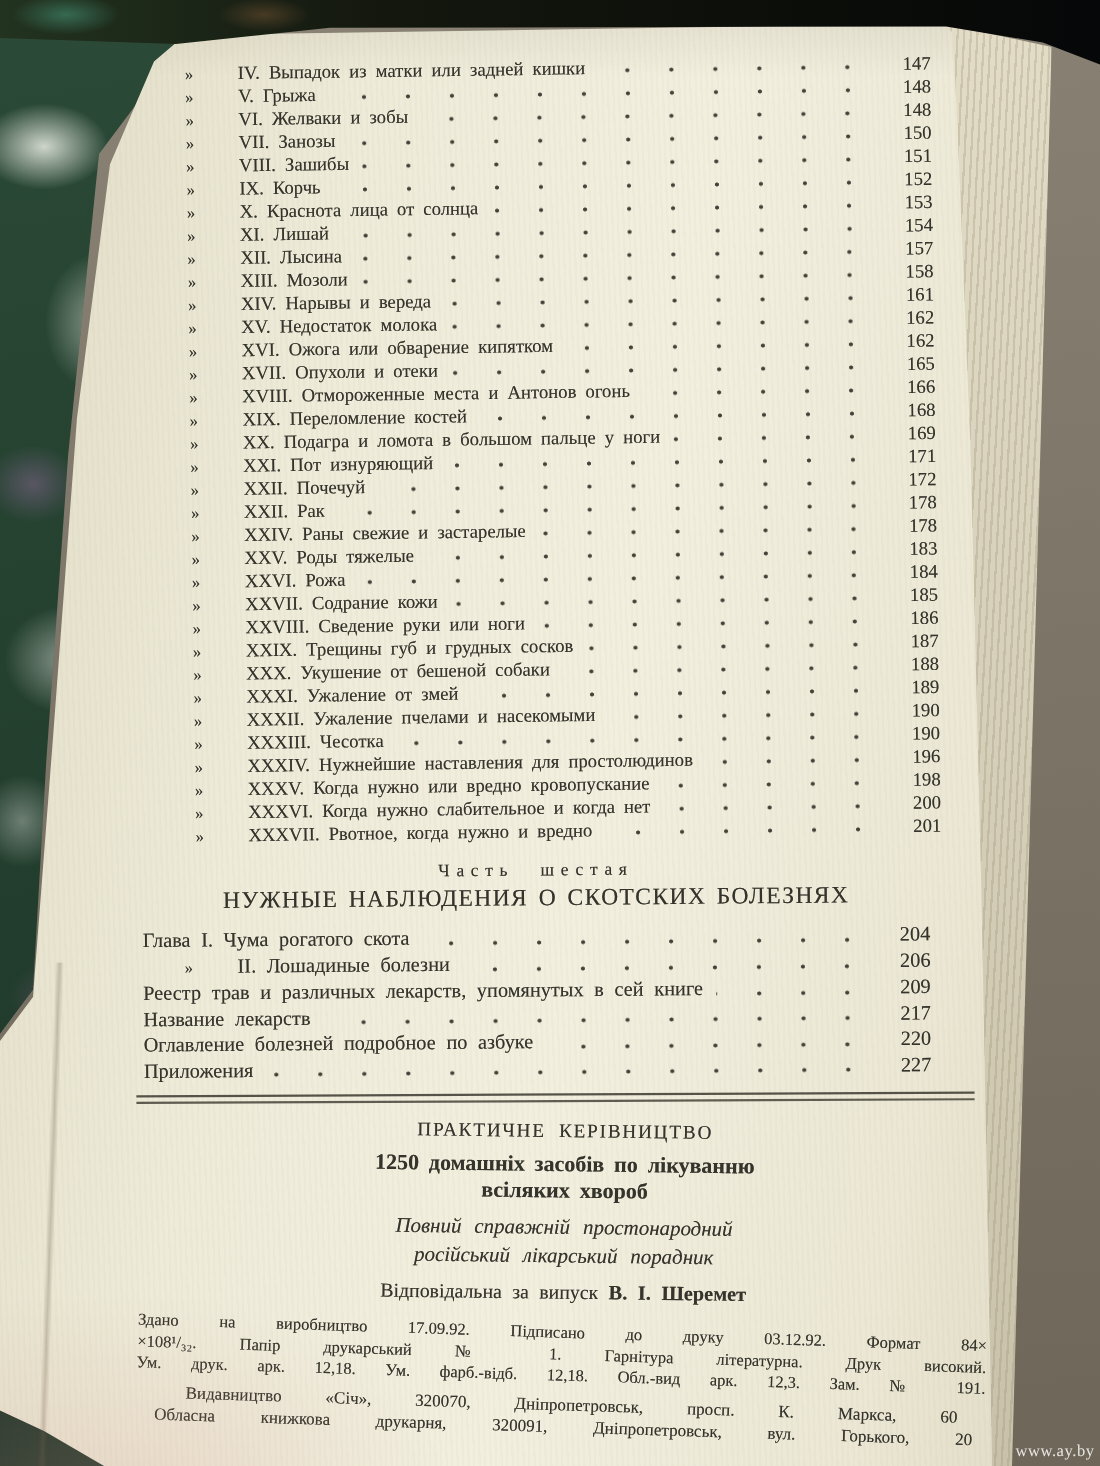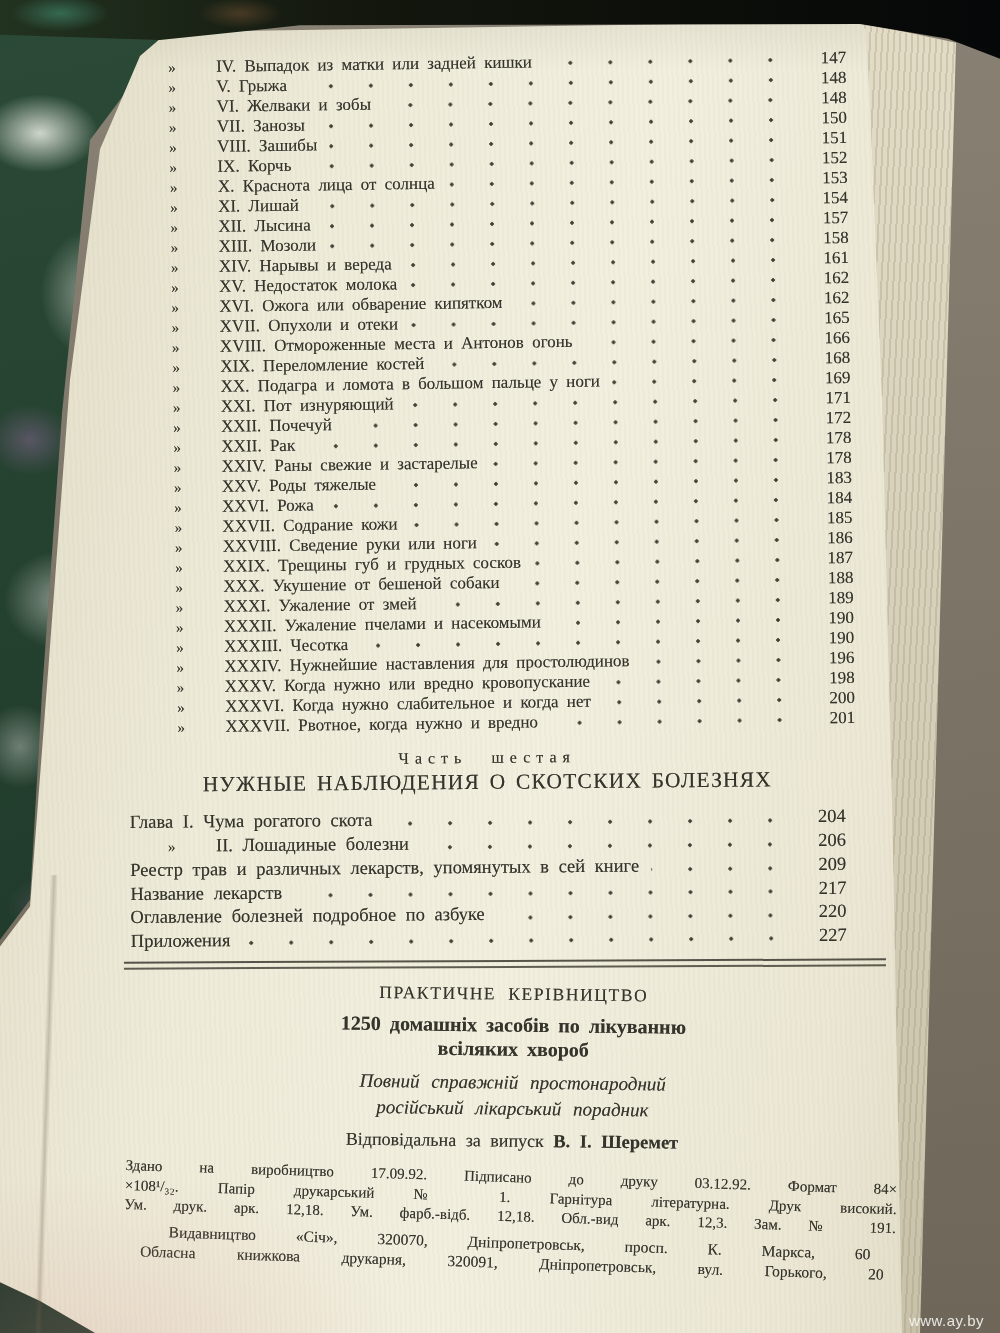--- a/index.html
+++ b/index.html
@@ -84,21 +84,21 @@
   .colo-ital.first{margin-top:9px;}
   .colo-resp{margin-top:9px;text-align:center;font-size:18px;word-spacing:5px;}
   .colo-resp b{font-size:18.5px;}
   .imprint{margin-top:9px;transform:rotate(1.1deg);transform-origin:0 0;}
   .imprint .iline{font-size:15px;line-height:19.5px;text-align:justify;text-align-last:justify;word-spacing:3px;}
   .pubs{margin-top:6px;transform:rotate(1.1deg);transform-origin:0 0;}
   .pubs .iline{font-size:15.5px;line-height:20px;text-align:justify;text-align-last:justify;word-spacing:3px;}
   .pubs .p1{padding:0 26px 0 44px;}
   .pubs .p2{padding:0 12px 0 16px;}
 
-  .watermark{position:absolute;right:16px;bottom:4px;font-family:Liberation Sans, sans-serif;
+  .watermark{position:absolute;right:5px;bottom:4px;font-family:Liberation Serif, serif;
     font-size:15px;color:rgba(248,248,246,.88);letter-spacing:.5px;text-shadow:none;}
 </style>
 </head>
 <body>
 
 <div class="photo">
   <div class="table-bg"></div>
   <div class="fore-edge"></div>
   <div class="fabric"></div>
   <div class="page"></div>

